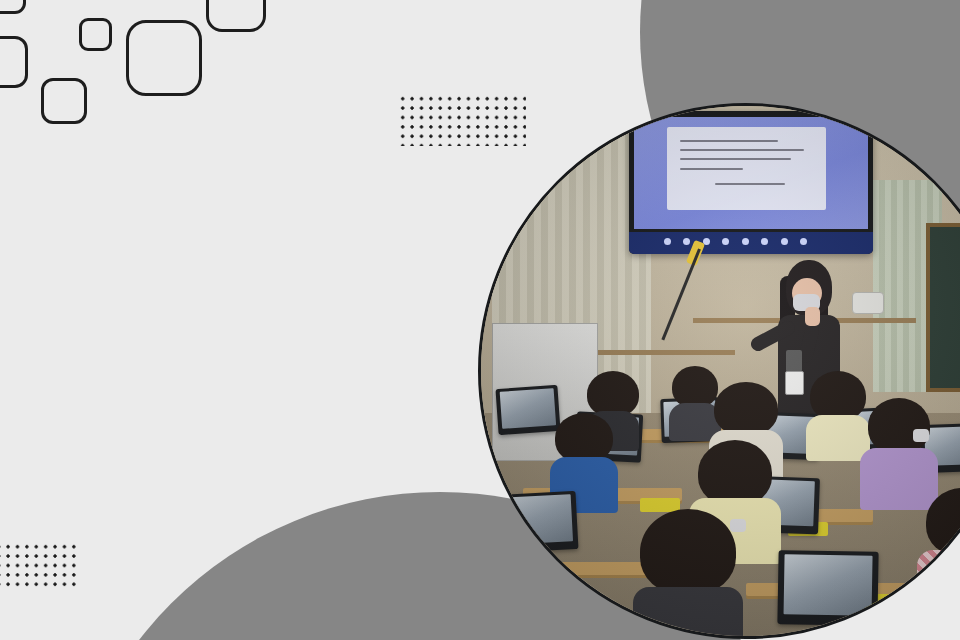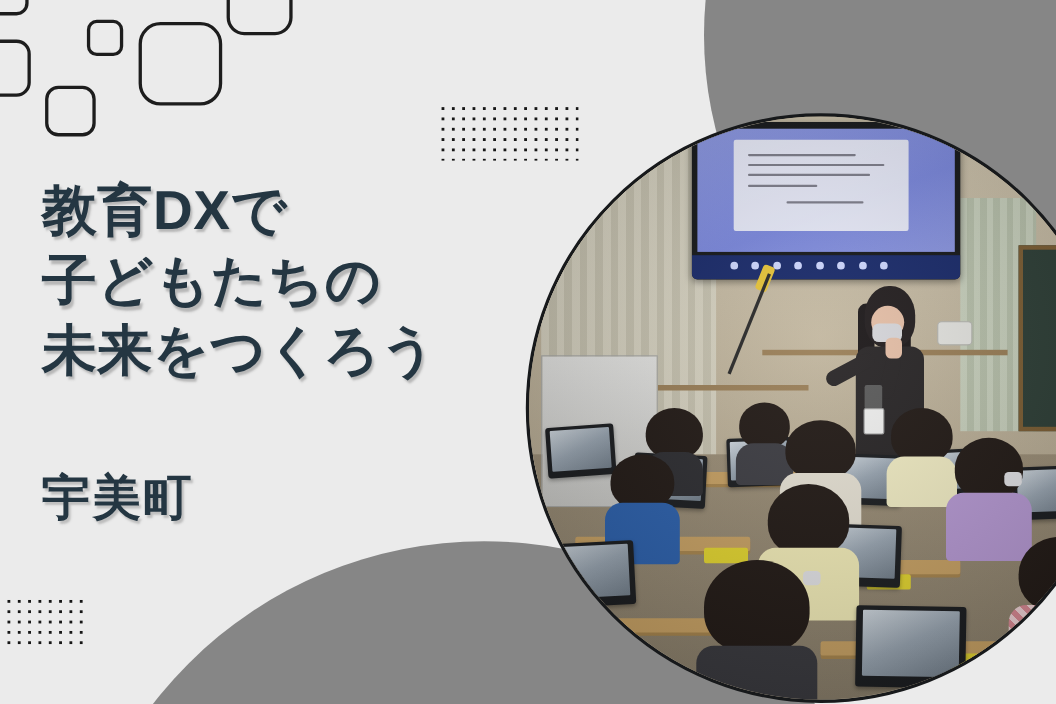--- a/index.html
+++ b/index.html
@@ -507,21 +507,15 @@
       <div class="student st8">
           <div class="head"></div>
           <div class="body"></div>
         </div>
       <div class="laptop lp9"></div>
 
       <div class="photo-tint"></div>
     </div>
   </div>
 
-  <div class="text-block">
-    <h1 class="headline">教育DXで
-子どもたちの
-未来をつくろう</h1>
-  </div>
-
-  <p class="subline">宇美町</p>
+
 
 </div>
 
 </body></html>

